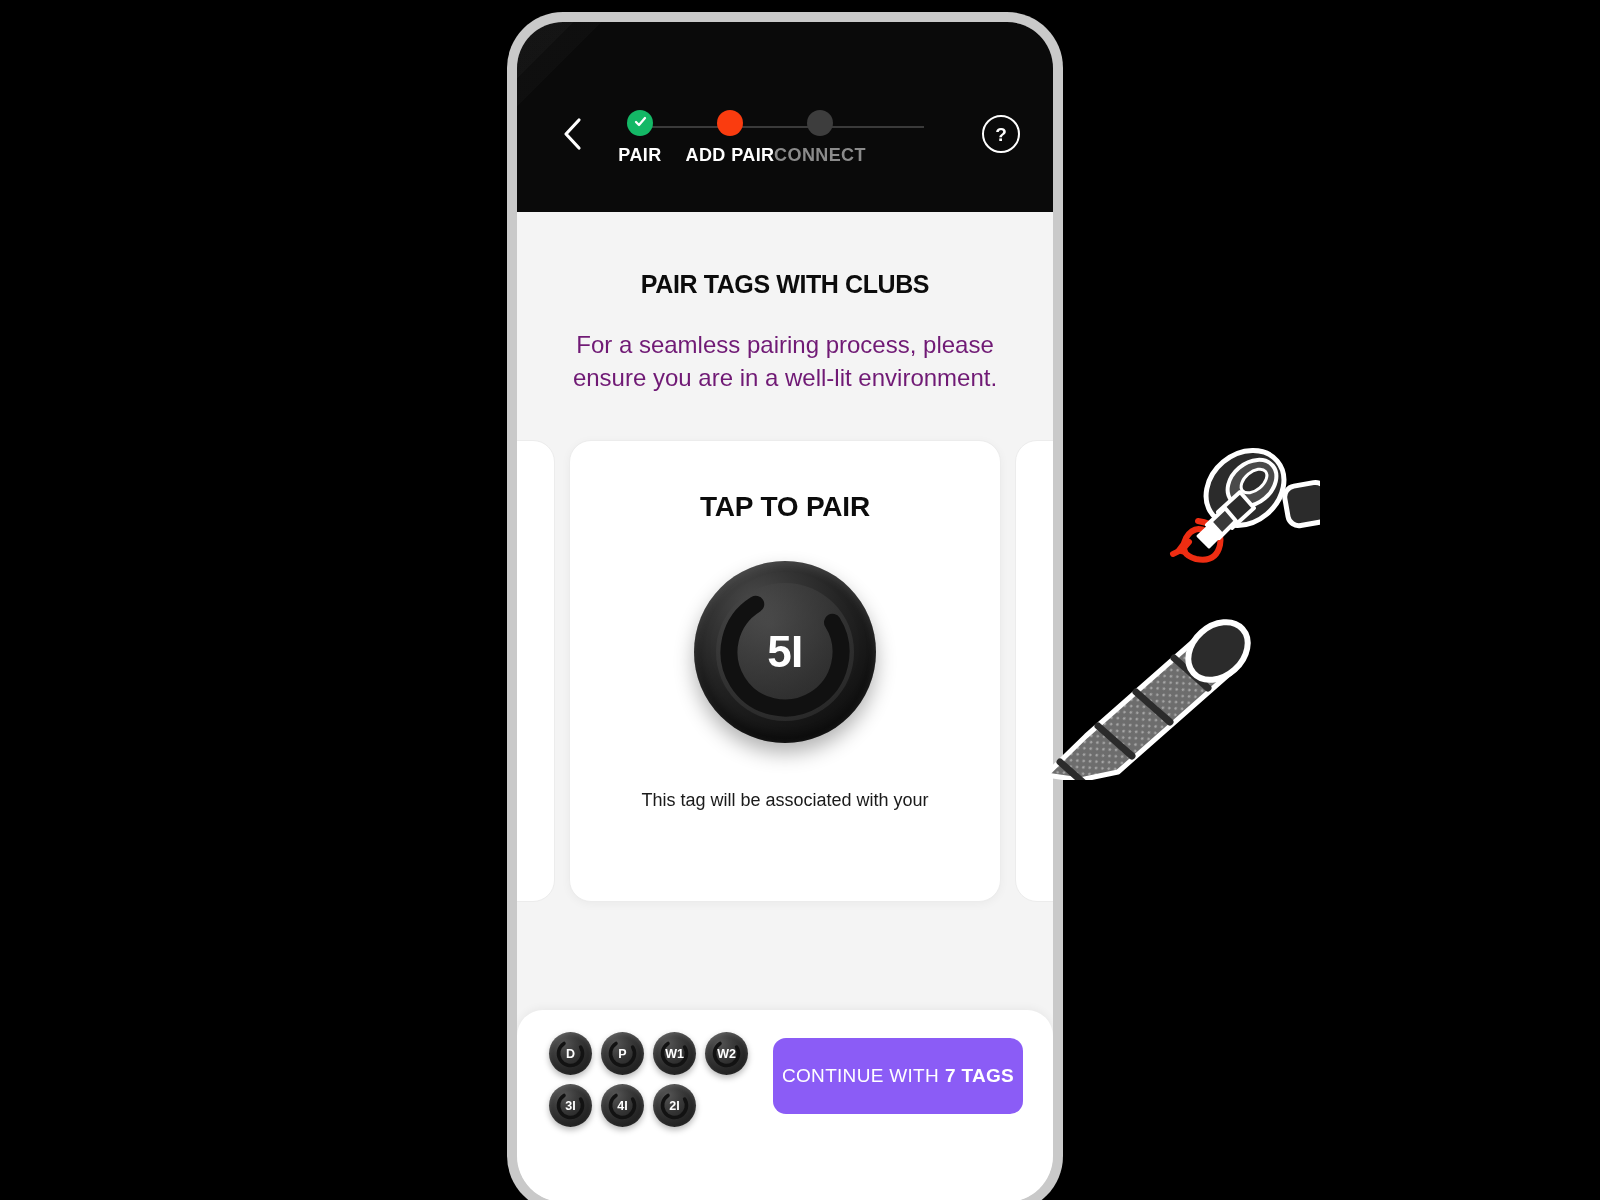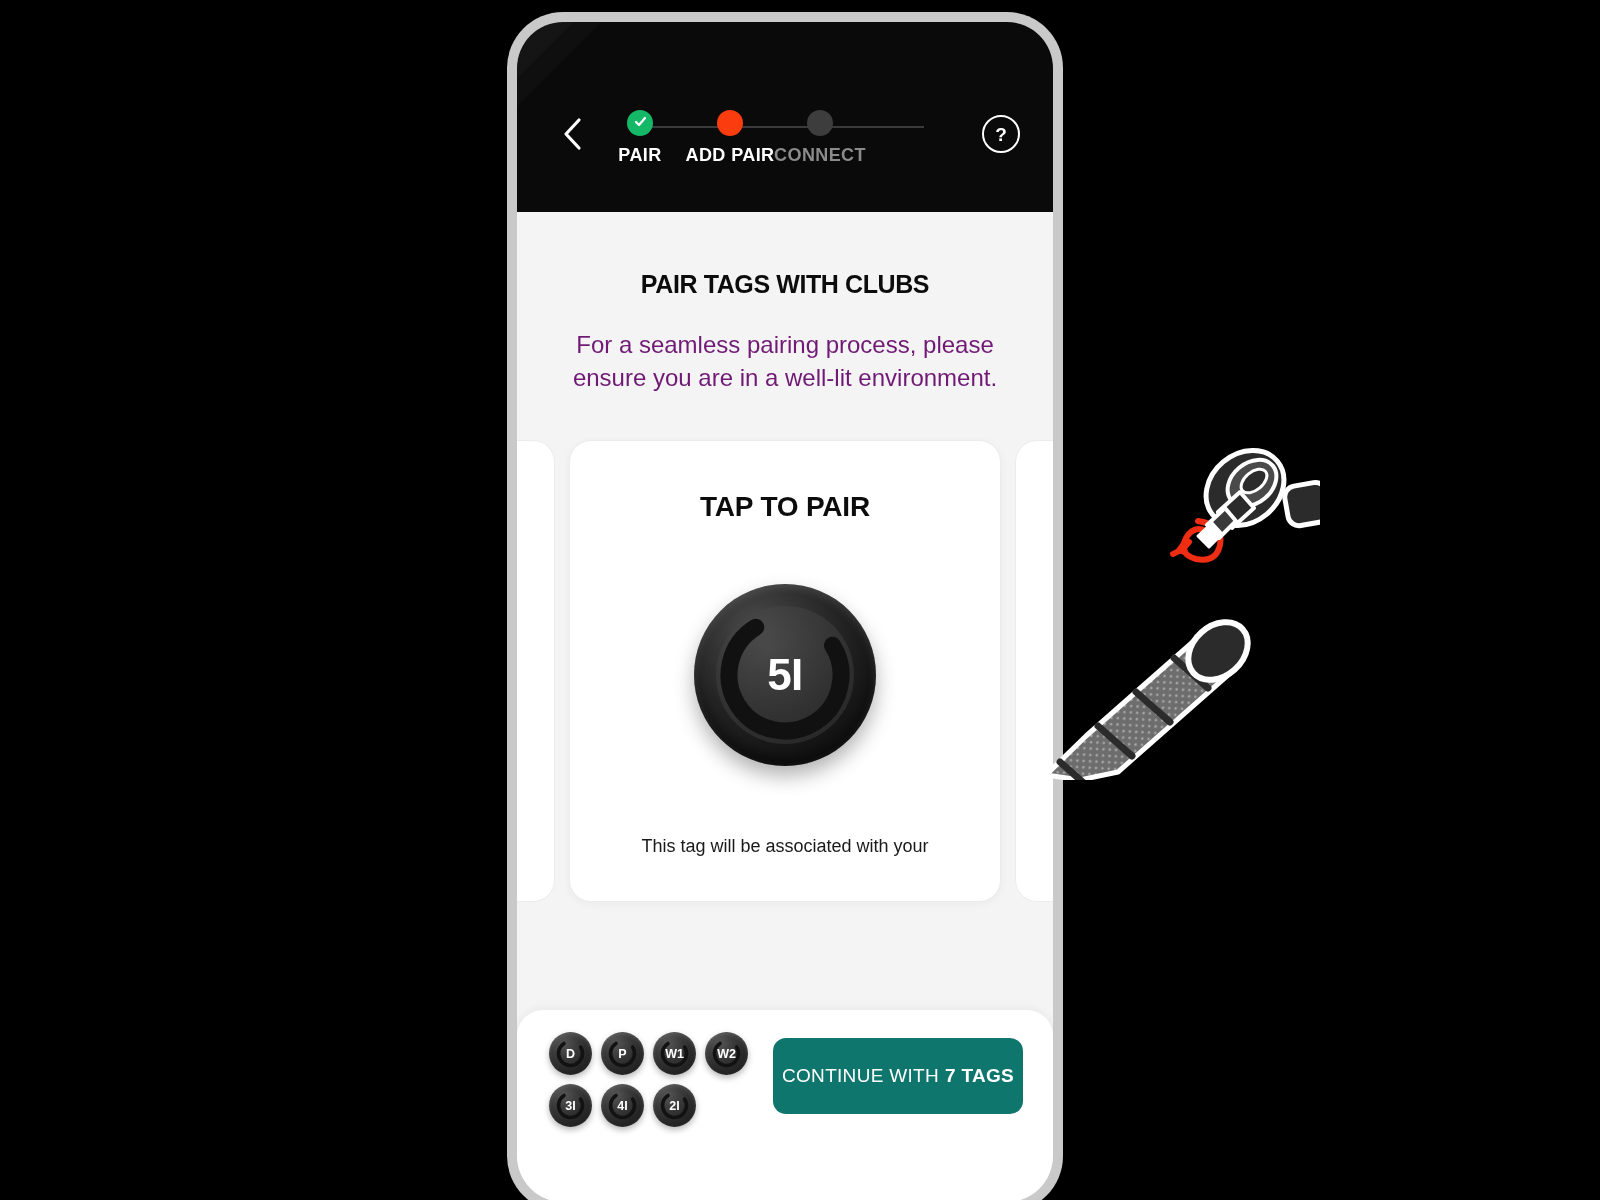--- a/index.html
+++ b/index.html
@@ -116,21 +116,20 @@
     position:absolute; left:0; right:0; top:418px;
     height:470px;
   }
   .card{
     position:absolute; top:0;
     height:462px;
     background:#fff;
     border-radius:22px;
     border:1px solid #ececec;
     box-sizing:border-box;
-    gap:23px;
   }
   .card.peek-left{ left:-52px; width:90px; }
   .card.peek-right{ right:-52px; width:90px; }
   .card.main{
     left:50%; transform:translateX(-50%);
     width:432px;
     box-shadow:0 2px 10px rgba(0,0,0,.045);
     display:flex; flex-direction:column; align-items:center;
     cursor:pointer;
   }
@@ -214,21 +213,21 @@
   .chip-arc{ position:absolute; left:5px; top:5px; width:33px;height:33px; transform:rotate(-32deg);}
   .chip-label{
     position:absolute; inset:0;
     display:flex;align-items:center;justify-content:center;
     color:#fff; font-size:12.5px; font-weight:bold;
     z-index:3;
   }
   #continue-btn{
     position:absolute; right:30px; top:28px;
     width:250px; height:76px;
-    background:#0f766e;
+    background:#8b5cf6;
     border-radius:13px;
     display:flex; align-items:center; justify-content:center;
     color:#fff; font-size:19px; letter-spacing:.3px;
     cursor:pointer;
     border:none;
     font-family:"Liberation Sans", sans-serif;
   }
   #continue-btn .bold{font-weight:bold; margin-left:6px;}
 
   

